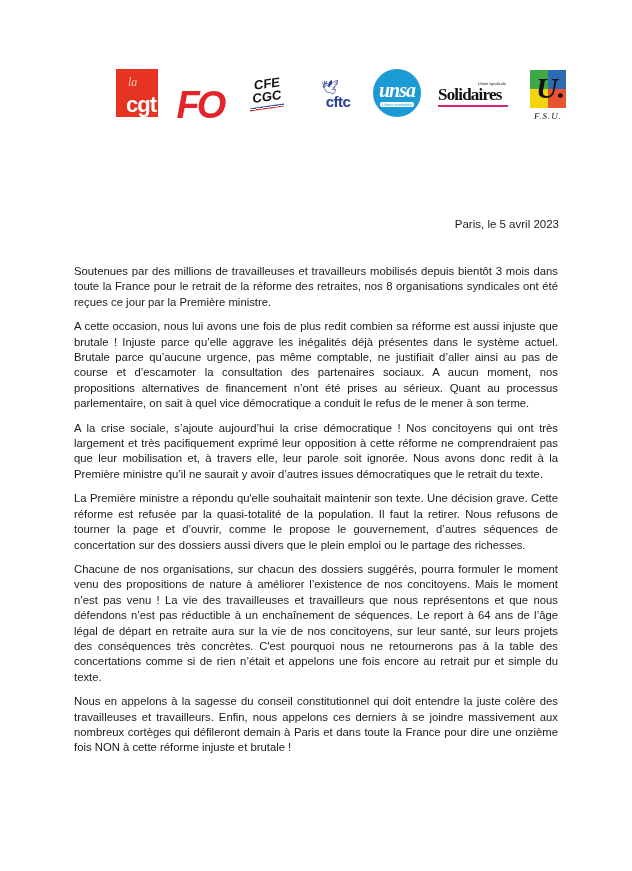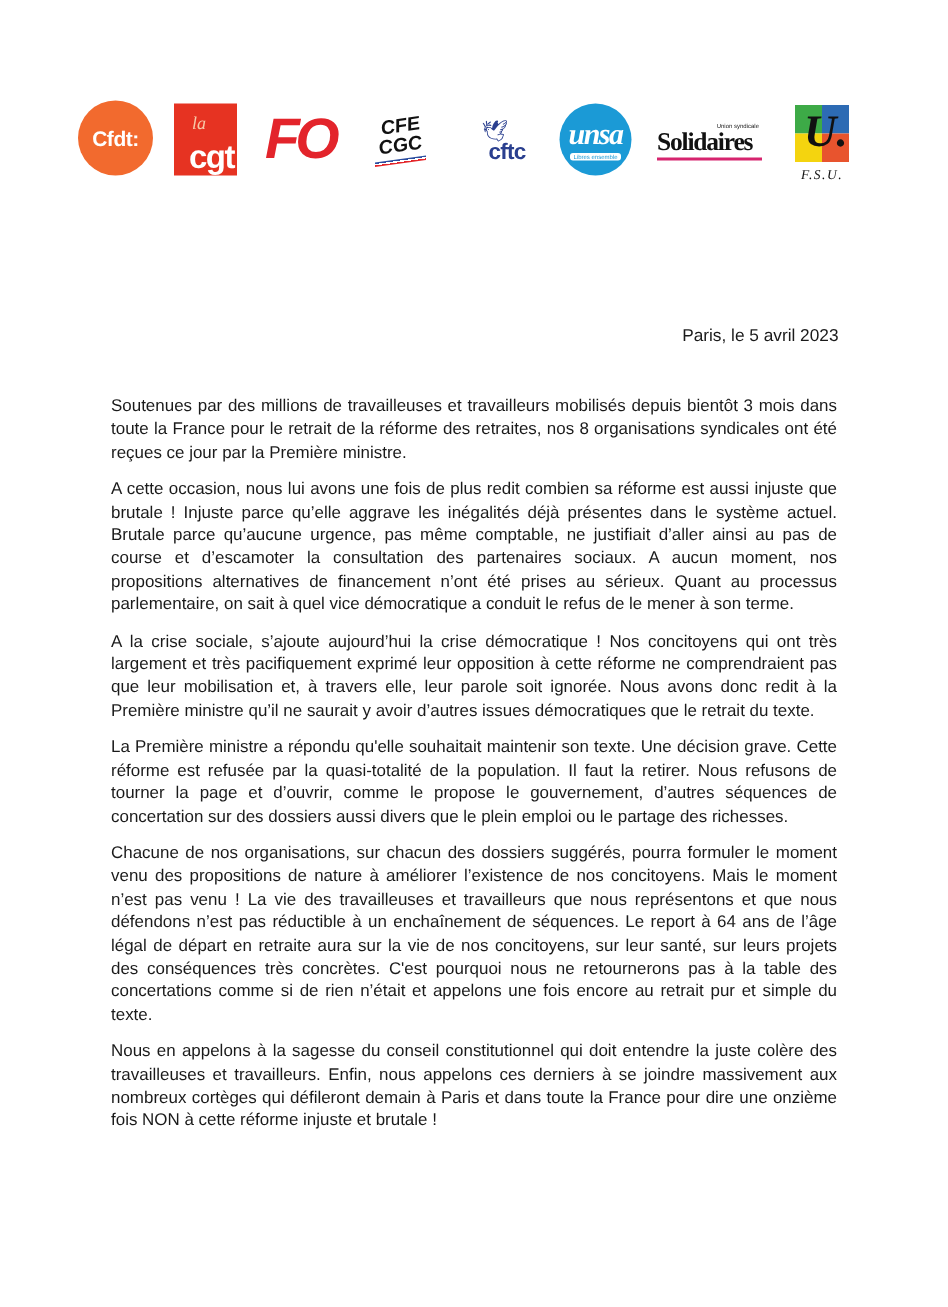--- a/index.html
+++ b/index.html
@@ -9,21 +9,21 @@
   .logos { position: absolute; top: 62px; left: 48px; width: 540px; height: 70px; }
   .logo { position: absolute; display: flex; align-items: center; justify-content: center; }
 
   
   .logo-cfdt { left: 4px; top: 5px; width: 50px; height: 50px; border-radius: 50%; background: #f26a2e; color: #fff; font-weight: bold; font-size: 14px; letter-spacing: -0.3px; }
   
   .logo-cgt { left: 68px; top: 7px; width: 42px; height: 48px; background: #e63322; color: #fff; flex-direction: column; justify-content: flex-end; align-items: flex-end; padding: 0 2px 2px 14px; box-sizing: border-box; }
   .logo-cgt .la { font-family: "Liberation Serif", serif; font-style: italic; font-size: 12px; color: #f7c9a8; position: absolute; left: 12px; top: 6px; }
   .logo-cgt .cgt { font-weight: bold; font-size: 22px; line-height: 20px; letter-spacing: -1px; }
   
-  .logo-fo { left: 128px; top: 8px; width: 48px; height: 46px; color: #e3242b; font-weight: bold; font-style: italic; font-size: 38px; letter-spacing: -3px; }
+  .logo-fo { left: 128px; top: 20px; width: 48px; height: 46px; color: #e3242b; font-weight: bold; font-style: italic; font-size: 38px; letter-spacing: -3px; }
   
   .logo-cfecgc { left: 196px; top: 6px; width: 46px; height: 50px; flex-direction: column; color: #111; font-weight: bold; font-size: 13px; line-height: 13px; font-family: "Liberation Sans Narrow", "Liberation Sans", sans-serif; transform: skewY(-8deg); }
   .logo-cfecgc .stripe { width: 34px; height: 3px; margin-top: 3px; background: linear-gradient(to bottom, #2c4ea0 0 33%, #ffffff 33% 66%, #e4262a 66% 100%); }
   
   .logo-cftc { left: 270px; top: 12px; width: 40px; height: 40px; flex-direction: column; color: #2a3f8f; }
   .logo-cftc .bird { font-size: 14px; line-height: 14px; color: #2a3f8f; align-self: flex-start; margin-left: 3px; }
   .logo-cftc .txt { font-weight: bold; font-size: 15px; line-height: 15px; letter-spacing: -0.5px; }
   
   .logo-unsa { left: 325px; top: 7px; width: 48px; height: 48px; border-radius: 50%; background: #1b9ad6; color: #fff; flex-direction: column; }
   .logo-unsa .txt { font-family: "Liberation Serif", serif; font-style: italic; font-weight: bold; font-size: 20px; line-height: 20px; letter-spacing: -1px; }
@@ -47,23 +47,20 @@
 
   .body { position: absolute; top: 264px; left: 74px; width: 484px; font-size: 11.3px; line-height: 15.4px; color: #1a1a1a; }
   .body p { margin: 0 0 9px 0; text-align: justify; text-align-last: left; }
 </style>
 </head>
 <body>
 
 <div class="page">
 
   <div class="logos">
-    <div class="logo logo-cfdt">
-      <span>Cfdt:</span>
-    </div>
     <div class="logo logo-cgt">
       <span class="la">la</span>
       <span class="cgt">cgt</span>
     </div>
     <div class="logo logo-fo">
       <span>FO</span>
     </div>
     <div class="logo logo-cfecgc">
       <span>CFE</span>
       <span>CGC</span>

